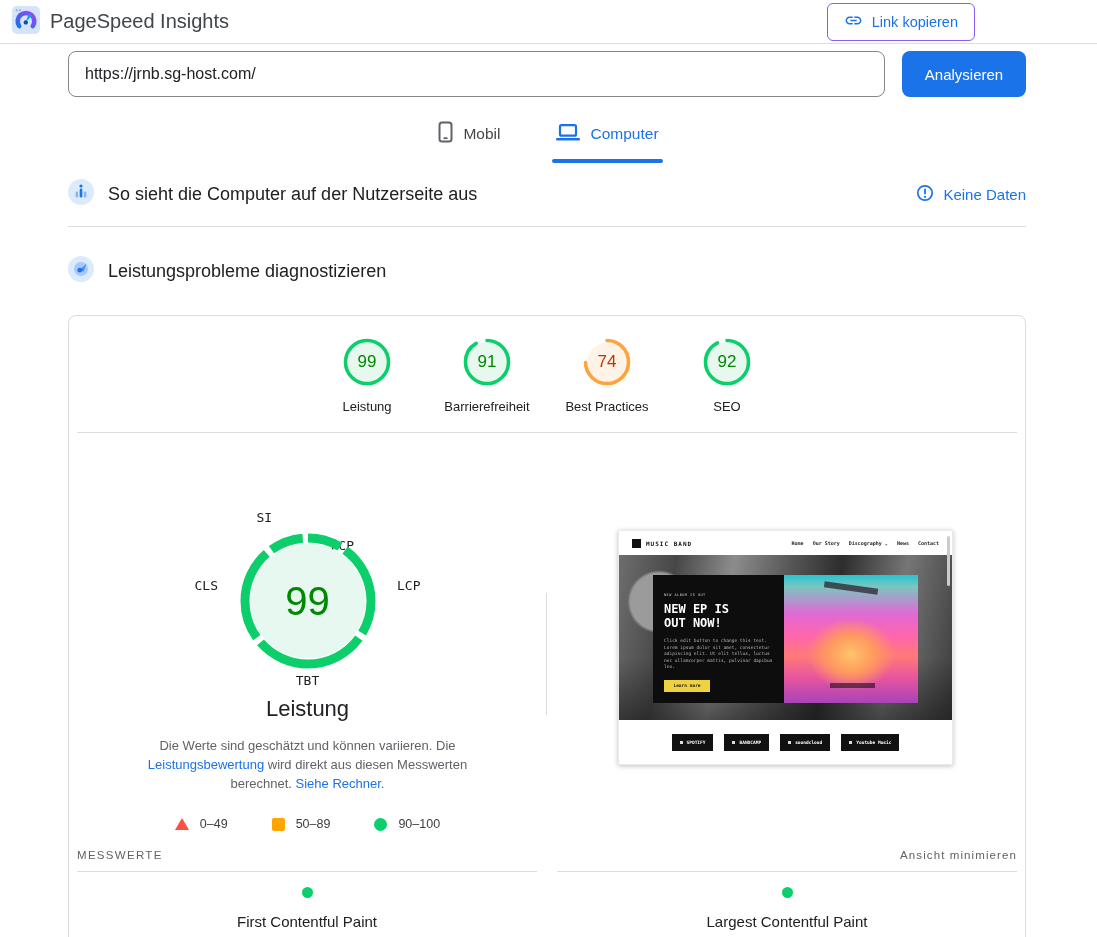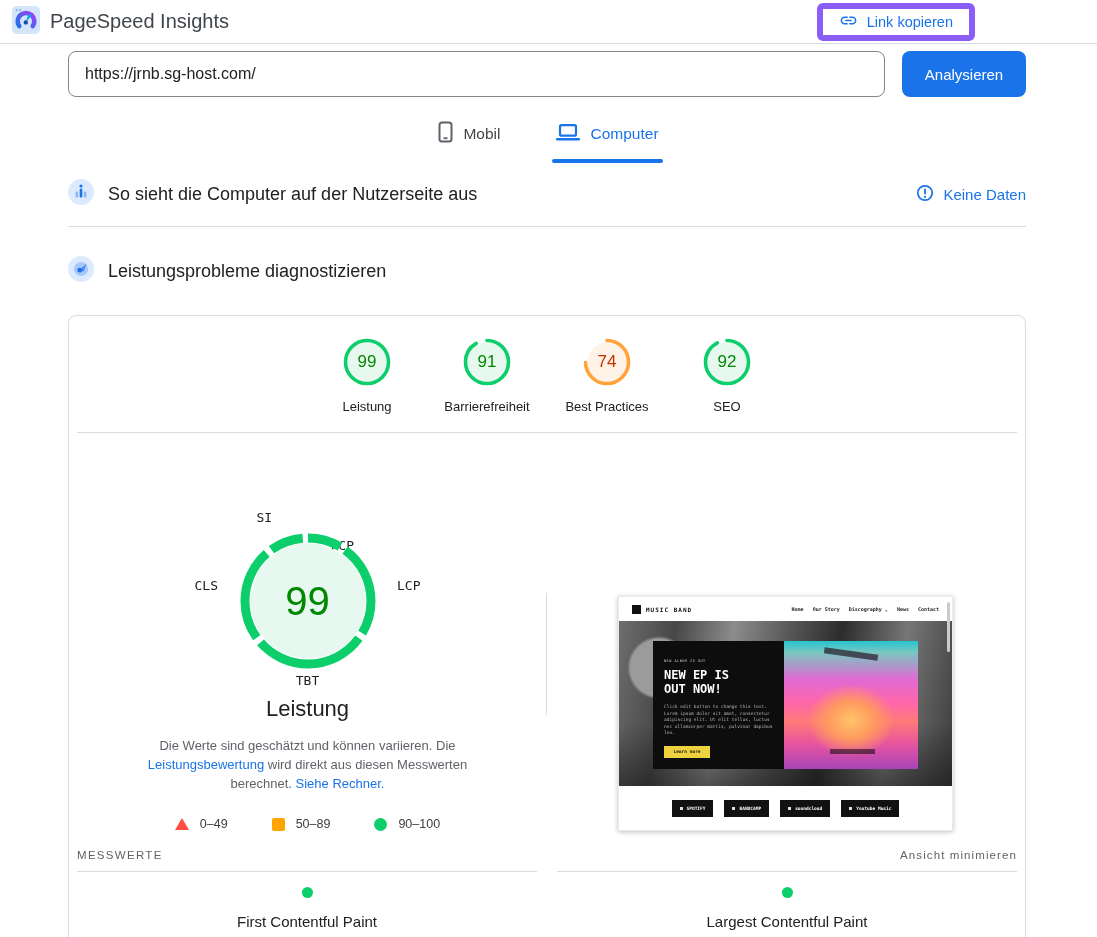--- a/index.html
+++ b/index.html
@@ -4,21 +4,21 @@
 <style>
   * { margin:0; padding:0; box-sizing:border-box; }
   html,body { width:1097px; height:937px; overflow:hidden; background:#fff;
     font-family:"Liberation Sans", sans-serif; color:#202124; }
 
   
   .header { height:44px; display:flex; align-items:center; padding:0 16px 0 12px;
     border-bottom:1px solid #dadce0; }
   .app-title { font-size:20px; color:#41464b; margin-left:10px; }
   .copy-link-btn { margin-left:auto; margin-right:106px; height:38px; display:flex;
-    align-items:center; gap:9px; padding:0 16px; background:#fff; border:6px solid #8b5cf6;
+    align-items:center; gap:9px; padding:0 16px; background:#fff; border:1px solid #8b5cf6;
     border-radius:6px; color:#1a73e8; font-size:14.5px; cursor:pointer; font-family:inherit; }
 
   
   .url-row { display:flex; gap:17px; margin:7px 71px 0 68px; }
   .url-input { flex:1; height:46px; border:1px solid #82878c; border-radius:8px;
     padding:0 16px; font-size:16px; color:#202124; font-family:inherit; outline:none; }
   .analyze-btn { width:124px; height:46px; background:#1a73e8; color:#fff; border:none;
     border-radius:8px; font-size:15px; cursor:pointer; font-family:inherit; }
 
   
@@ -51,21 +51,21 @@
   .average .ring { stroke:#ffa33a; } .average .tint { fill:#fef3e6; } .average .score-num { color:#c33300; }
   .score-label { margin-top:13px; font-size:13px; color:#202124; }
   .card-divider { height:1px; background:#dadce0; margin:0 8px; }
 
   
   .columns { display:flex; position:relative; }
   .left-col { width:477px; display:flex; flex-direction:column; align-items:center;
     padding-top:77px; }
   .v-divider { position:absolute; left:477px; top:160px; width:1px; height:122px;
     background:#dadce0; }
-  .right-col { flex:1; display:flex; justify-content:center; align-items:flex-end;
+  .right-col { flex:1; display:flex; justify-content:center; align-items:flex-start;
     padding-top:97px; }
 
   .gauge-wrap { position:relative; width:230px; height:178px; }
   .gauge-wrap svg { position:absolute; left:40px; top:16px; }
   .gauge-num { position:absolute; left:40px; top:16px; width:150px; height:150px;
     display:flex; align-items:center; justify-content:center; font-size:40px; color:#008800; }
   .gmetric { position:absolute; font-family:"DejaVu Sans Mono", monospace; font-size:13px;
     color:#202124; }
   .m-si { left:64px; top:0; } .m-fcp { left:138px; top:0;margin-top:28px; }
   .m-cls { left:2px; top:68px; } .m-lcp { right:2px; top:68px; }

